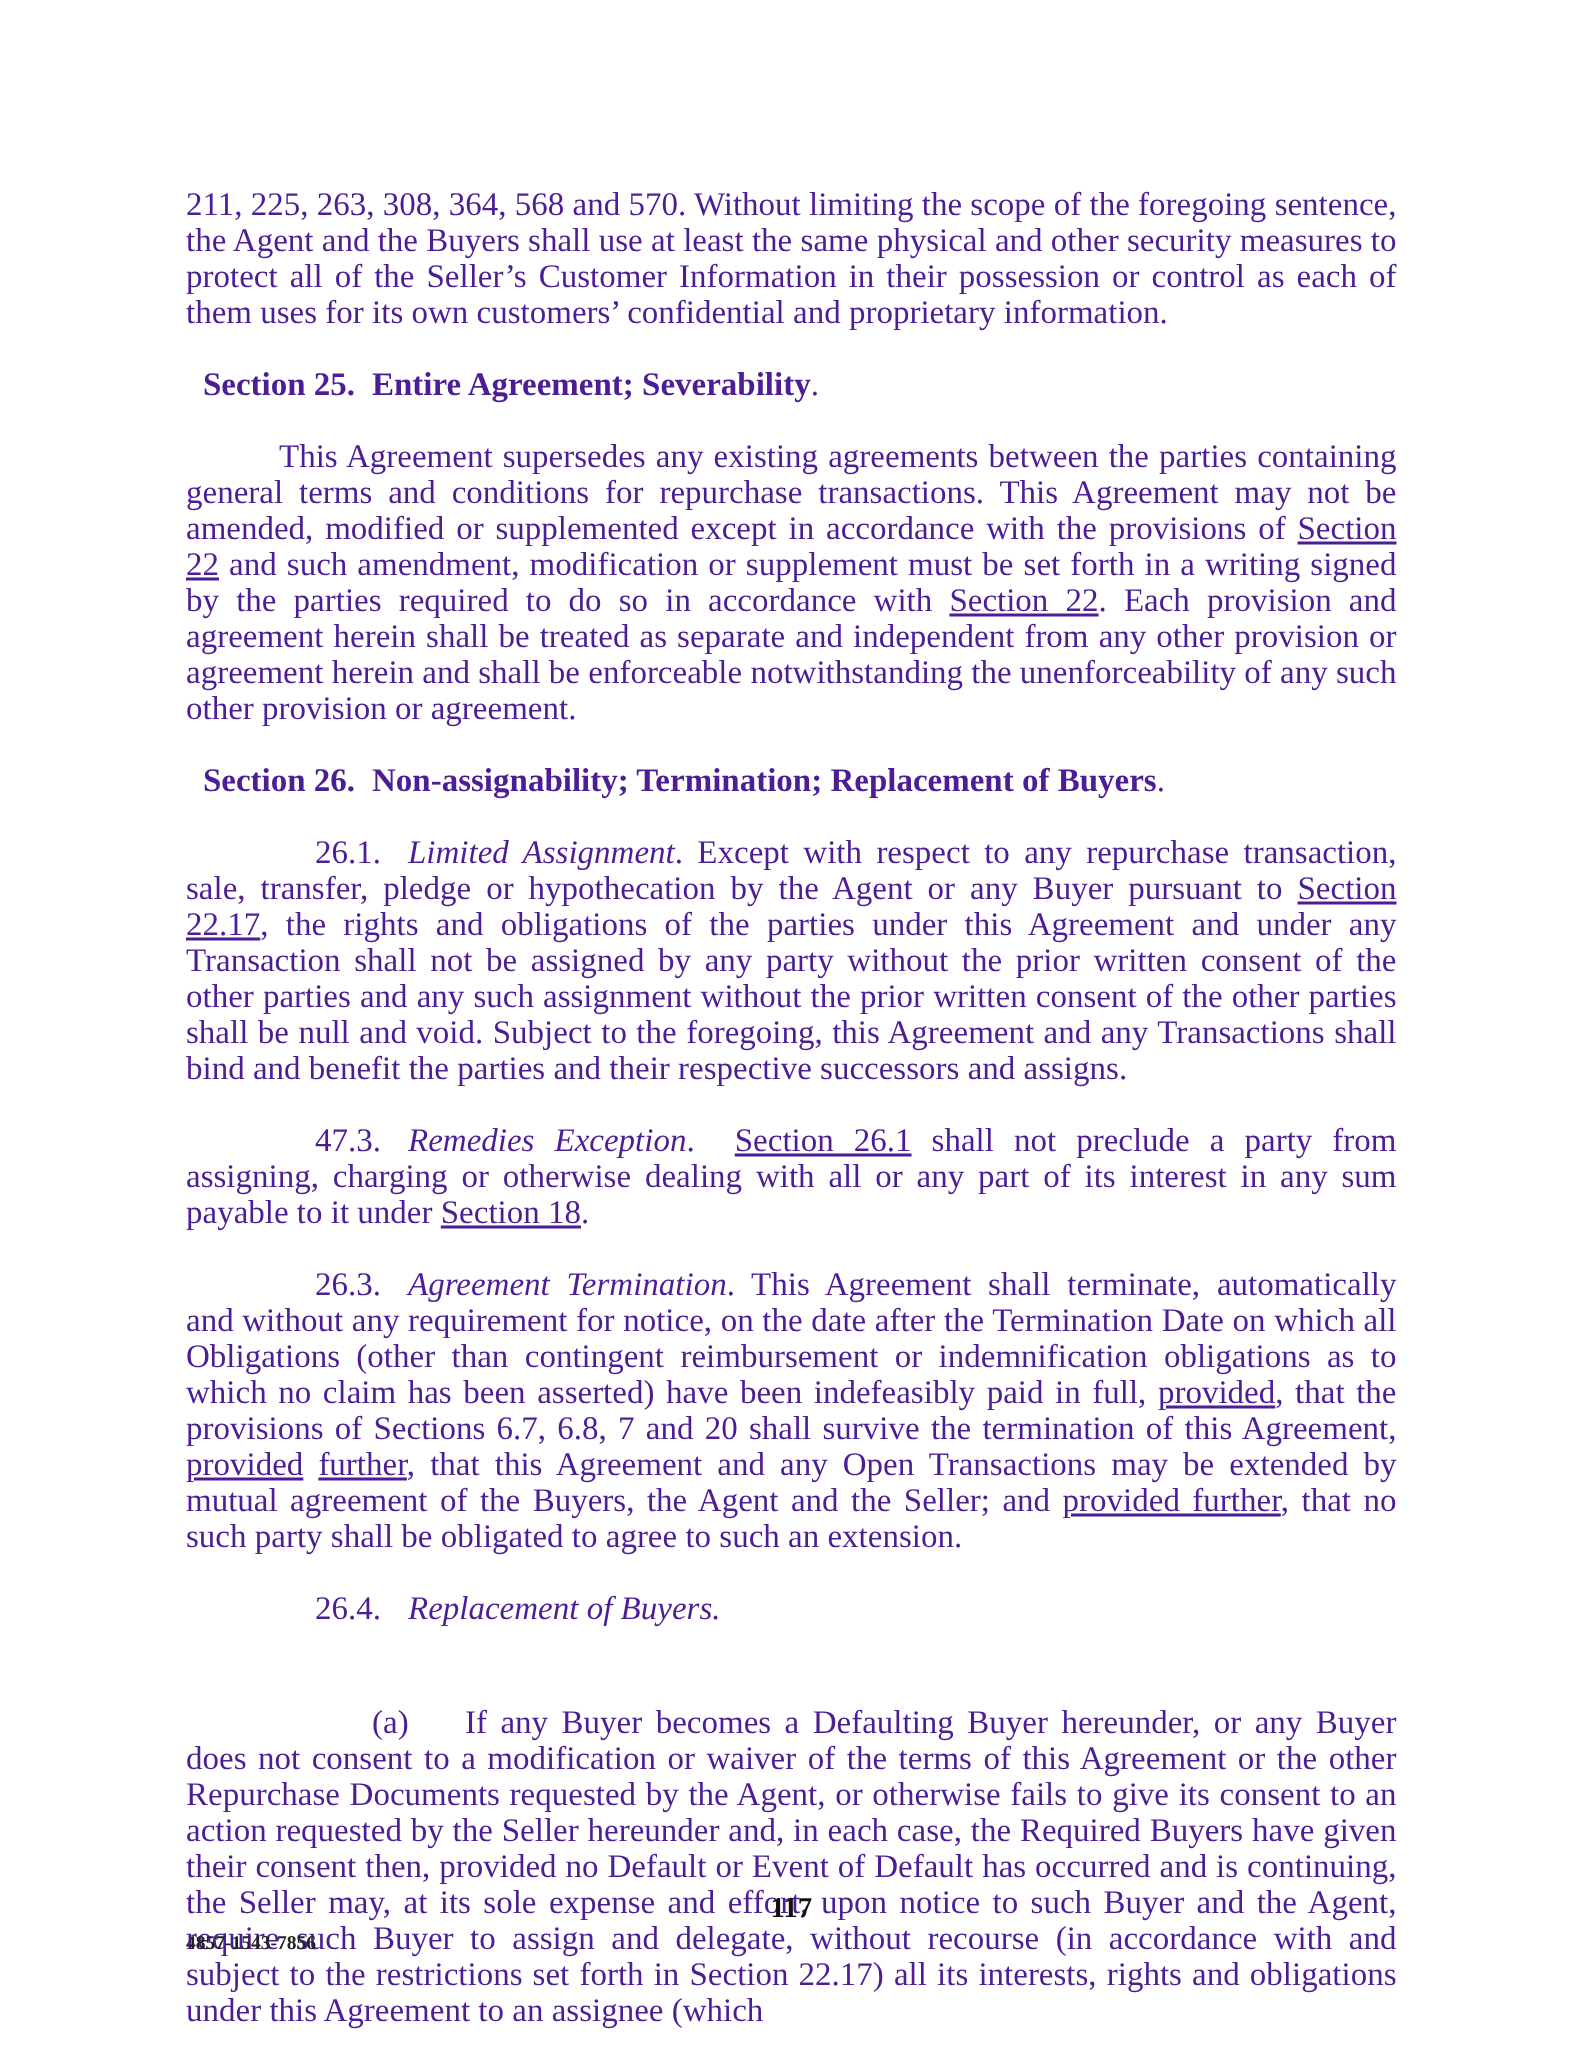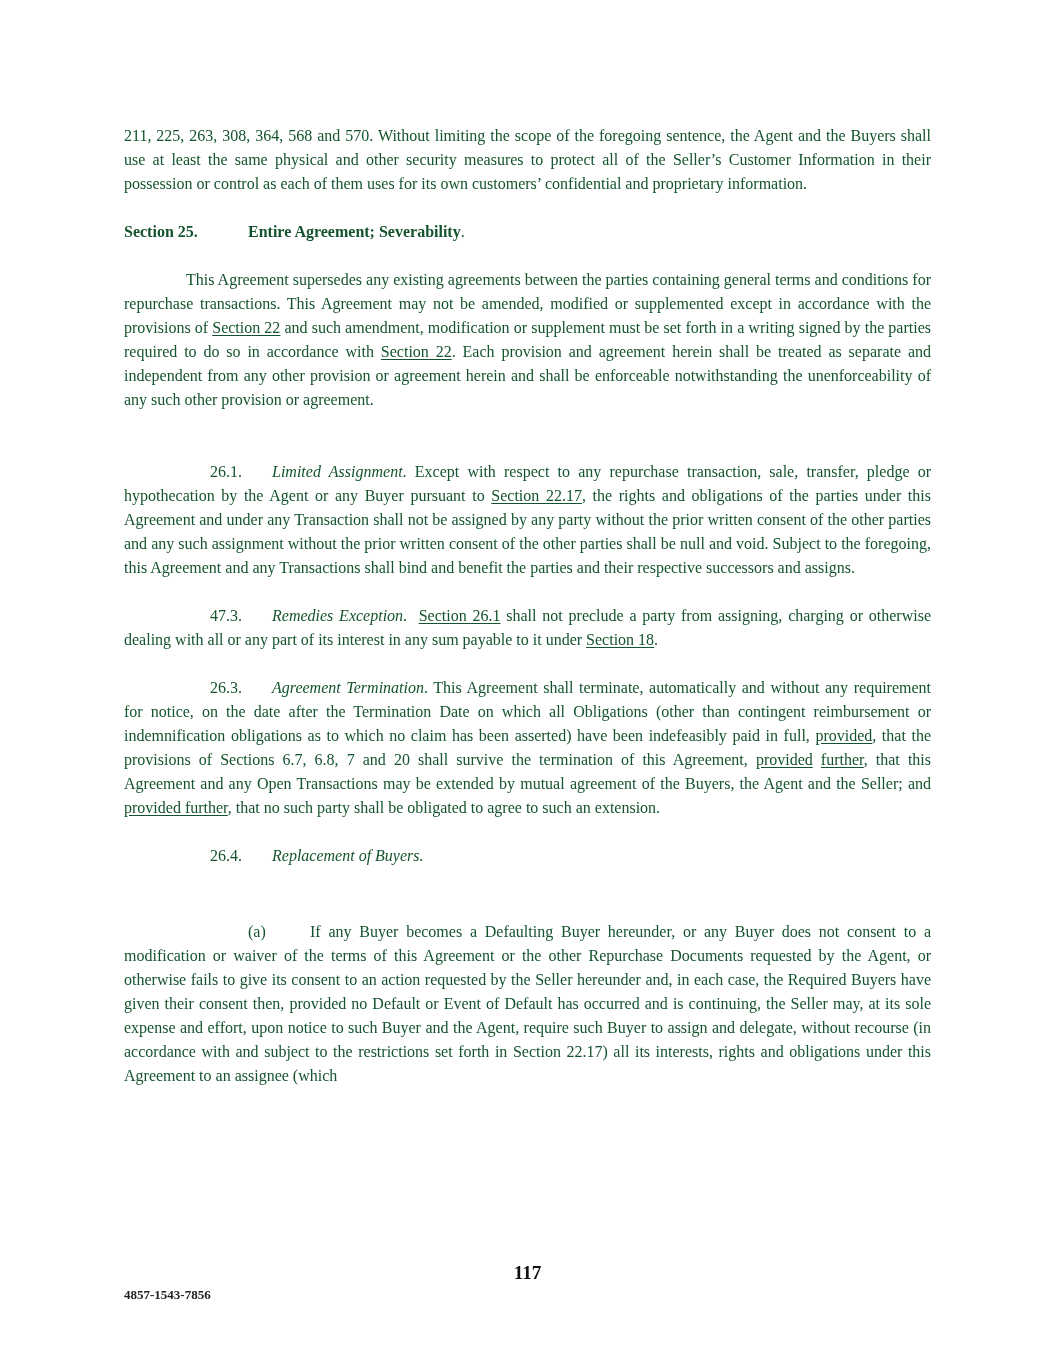--- a/index.html
+++ b/index.html
@@ -1,25 +1,25 @@
 <!DOCTYPE html>
 <html><head>
   <meta charset="utf-8">
   <style>
     html, body { margin: 0; padding: 0; background: #ffffff; }
     body { width: 1055px; height: 1365px; position: relative; overflow: hidden; }
     .page {
       position: absolute; left: 124px; top: 124px; width: 807px;
       font-family: "Liberation Serif", "DejaVu Serif", serif;
-      font-size: 16px; line-height: 24px; color: #14532d;
+      font-size: 22px; line-height: 24px; color: #4c1d95;
     }
     p { margin: 0; text-align: justify; }
     .gap { height: 24px; }
     .heading { font-weight: bold; text-align: left; }
-    .heading .num { display: inline-block; width: 124px; }
+    .heading .num { display: inline-block; width: 124px; text-align: center; }
     .indent1 { text-indent: 62px; }
     .indent2 { text-indent: 86px; }
     .indent3 { text-indent: 124px; margin-top: 28px; }
     .sub-num { display: inline-block; width: 62px; text-indent: 0; }
     .para-a-num { display: inline-block; width: 62px; text-indent: 0; }
     i { font-style: italic; }
     u { text-decoration: underline; text-underline-offset: 2px; }
     .footer-page {
       position: absolute; left: 0; width: 1055px; top: 1262px; text-align: center;
       font-family: "Liberation Serif", serif; font-size: 19.2px; color: #111; font-weight: bold;
@@ -37,20 +37,21 @@
 
   <p>211, 225, 263, 308, 364, 568 and 570.  Without limiting the scope of the foregoing sentence, the Agent and the Buyers shall use at least the same physical and other security measures to protect all of the Seller’s Customer Information in their possession or control as each of them uses for its own customers’ confidential and proprietary information.</p>
   <div class="gap"></div>
 
   <p class="heading"><span class="num">Section 25.</span><span>Entire Agreement; Severability</span><span style="font-weight:normal">.</span></p>
   <div class="gap"></div>
 
   <p class="indent1"><span>This Agreement supersedes any existing agreements between the parties containing general terms and conditions for repurchase transactions.  This Agreement may not be amended, modified or supplemented except in accordance with the provisions of </span><u>Section 22</u><span> and such amendment, modification or supplement must be set forth in a writing signed by the parties required to do so in accordance with </span><u>Section 22</u><span>.  Each provision and agreement herein shall be treated as separate and independent from any other provision or agreement herein and shall be enforceable notwithstanding the unenforceability of any such other provision or agreement.</span></p>
   <div class="gap"></div>
 
+  <p class="heading"><span class="num">Section 26.</span><span>Non-assignability; Termination; Replacement of Buyers</span><span style="font-weight:normal">.</span></p>
   <div class="gap"></div>
 
   <p class="indent2"><span class="sub-num">26.1.</span><i>Limited Assignment</i>.<span>  Except with respect to any repurchase transaction, sale, transfer, pledge or hypothecation by the Agent or any Buyer pursuant to </span><u>Section 22.17</u><span>, the rights and obligations of the parties under this Agreement and under any Transaction shall not be assigned by any party without the prior written consent of the other parties and any such assignment without the prior written consent of the other parties shall be null and void.  Subject to the foregoing, this Agreement and any Transactions shall bind and benefit the parties and their respective successors and assigns.</span></p>
   <div class="gap"></div>
 
   <p class="indent2"><span class="sub-num">47.3.</span><i>Remedies Exception</i>.&nbsp; <u>Section 26.1</u><span> shall not preclude a party from assigning, charging or otherwise dealing with all or any part of its interest in any sum payable to it under </span><u>Section 18</u><span>.</span></p>
   <div class="gap"></div>
 
   <p class="indent2"><span class="sub-num">26.3.</span><i>Agreement Termination</i>.<span>  This Agreement shall terminate, automatically and without any requirement for notice, on the date after the Termination Date on which all Obligations (other than contingent reimbursement or indemnification obligations as to which no claim has been asserted) have been indefeasibly paid in full, </span><u>provided</u><span>, that the provisions of Sections 6.7, 6.8, 7 and 20 shall survive the termination of this Agreement, </span><u>provided</u> <u>further</u><span>, that this Agreement and any Open Transactions may be extended by mutual agreement of the Buyers, the Agent and the Seller; and </span><u>provided further</u><span>, that no such party shall be obligated to agree to such an extension.</span></p>
   <div class="gap"></div>

